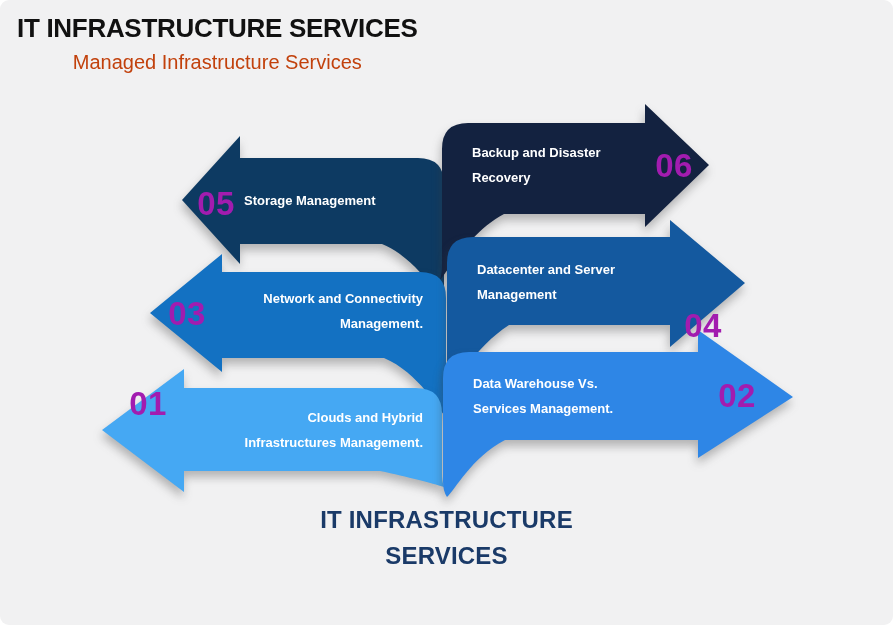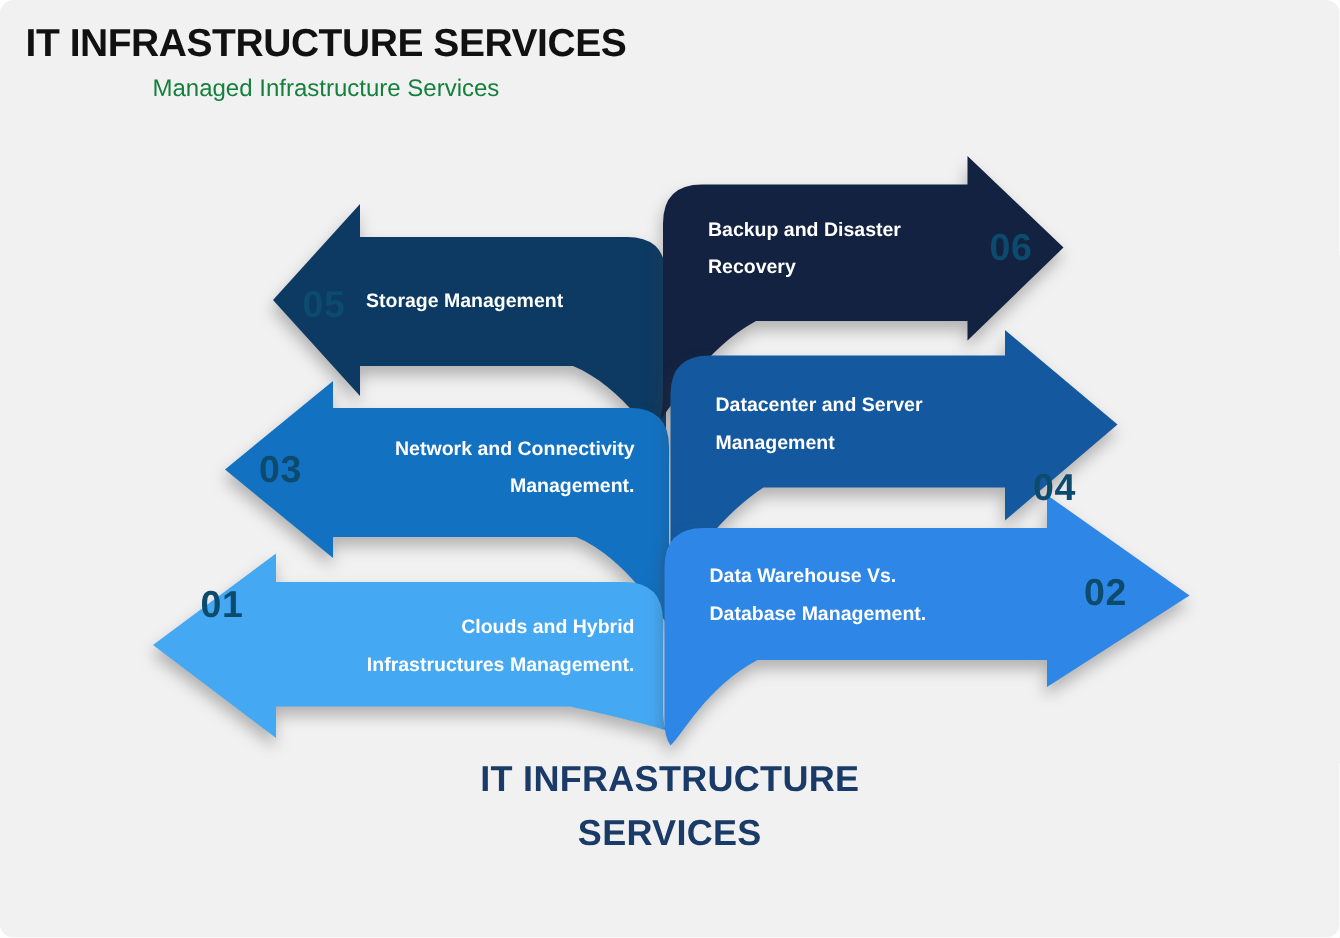--- a/index.html
+++ b/index.html
@@ -3,26 +3,26 @@
 <meta charset="utf-8">
 <style>
   html,body{margin:0;padding:0;background:#ffffff;}
   .slide{
     position:relative;width:893px;height:625px;
     background:#f1f1f2;border-radius:9px;overflow:hidden;
     font-family:"Liberation Sans",sans-serif;
   }
   .header{position:absolute;left:17px;top:13px;text-align:center;}
   .title{margin:0;font-size:26px;font-weight:700;color:#111111;letter-spacing:-0.3px;}
-  .subtitle{margin:7px 0 0 0;font-size:16px;font-weight:400;color:#15803d;}
+  .subtitle{margin:7px 0 0 0;font-size:20px;font-weight:400;color:#c2410c;}
   svg.diagram{position:absolute;left:0;top:0;width:893px;height:625px;}
   .arrow{filter:drop-shadow(-1px 6px 5px rgba(60,60,60,0.35));}
   .num{
     position:absolute;transform:translate(-50%,-50%);
-    color:#0c4a6e;font-weight:700;font-size:25px;letter-spacing:0.5px;
+    color:#a21caf;font-weight:700;font-size:33px;letter-spacing:0.5px;
   }
   .lbl{
     position:absolute;transform:translateY(-50%);
     color:#ffffff;font-weight:600;font-size:13px;line-height:25px;
   }
   .lbl span{display:block;}
   .lbl.right{text-align:right;}
   .footer{
     position:absolute;left:0;right:0;top:502px;text-align:center;
     font-size:24px;line-height:36px;font-weight:800;color:#1a3a68;letter-spacing:0.2px;
@@ -80,21 +80,21 @@
   <div class="lbl" style="left:477px;top:282px;">
     <span>Datacenter and Server</span>
     <span>Management</span>
   </div>
   <div class="lbl right" style="right:470px;top:430px;">
     <span>Clouds and Hybrid</span>
     <span>Infrastructures Management.</span>
   </div>
   <div class="lbl" style="left:473px;top:396px;">
     <span>Data Warehouse Vs.</span>
-    <span>Database Management.</span>
+    <span>Services Management.</span>
   </div>
 
   <div class="footer">
     <div>IT INFRASTRUCTURE</div>
     <div>SERVICES</div>
   </div>
 
 </div>
 
 </body></html>

